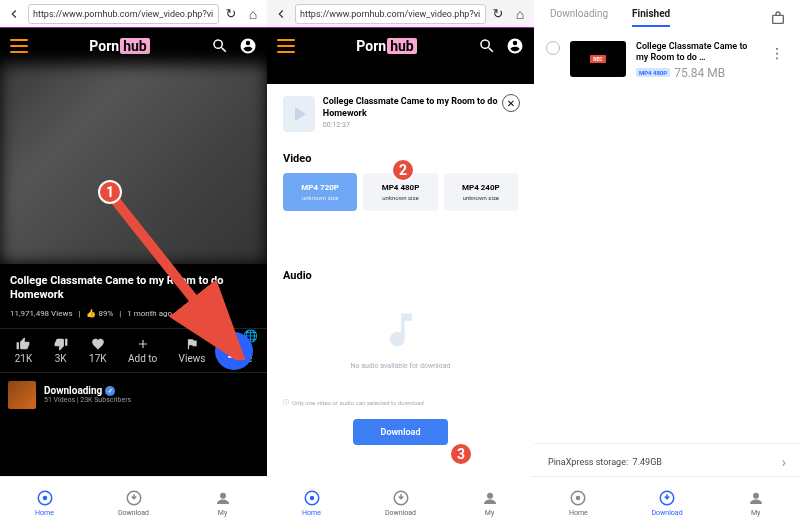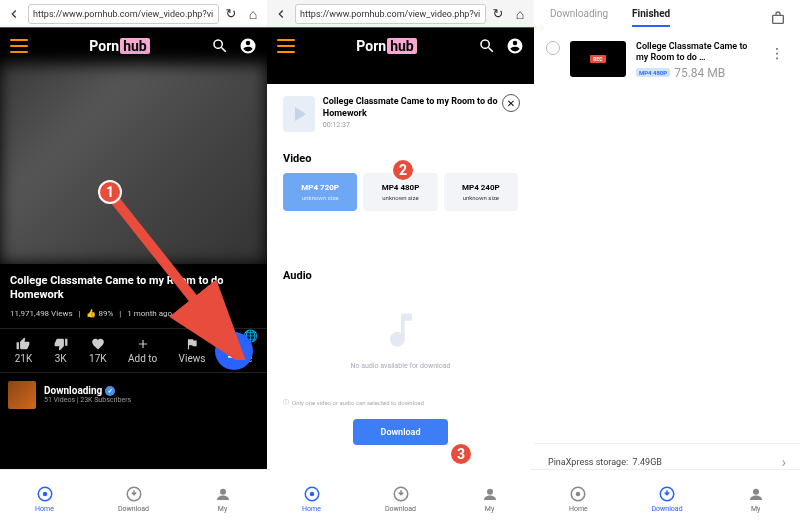--- a/index.html
+++ b/index.html
@@ -31,21 +31,21 @@
 .vid-act svg{width:14px;height:14px;fill:#ccc}
 .vid-act span{font-size:10px}
 .channel-row{display:flex;align-items:center;padding:8px;background:#000;color:#fff;gap:8px}
 .ch-avatar{width:28px;height:28px;background:linear-gradient(135deg,#8b4513,#d2691e);border-radius:2px}
 .ch-info .ch-name{font-size:10px;font-weight:700;display:flex;align-items:center;gap:3px}
 .ch-badge{width:10px;height:10px;background:#4a90e2;border-radius:50%;display:inline-flex;align-items:center;justify-content:center;color:#fff;font-size:6px}
 .ch-info .ch-sub{font-size:7px;color:#999}
 .dl-fab{position:absolute;right:14px;top:332px;width:38px;height:38px;background:#2962ff;border-radius:50%;display:flex;align-items:center;justify-content:center;cursor:pointer;z-index:5}
 .dl-fab svg{width:20px;height:20px;fill:#fff}
 .globe-icon{position:absolute;right:8px;top:328px;width:16px;height:16px;z-index:4;color:#fff;font-size:12px;display:flex;align-items:center;justify-content:center}
-.bottom-nav{position:absolute;bottom:0;left:0;right:0;height:59px;background:#fff;display:flex;border-top:1px solid #eee}
+.bottom-nav{position:absolute;bottom:0;left:0;right:0;height:52px;background:#fff;display:flex;border-top:1px solid #eee}
 .nav-item{flex:1;display:flex;flex-direction:column;align-items:center;justify-content:center;gap:2px;cursor:pointer}
 .nav-item svg{width:18px;height:18px}
 .nav-item span{font-size:7px;color:#666}
 .nav-item.active span{color:#2962ff}
 .callout{position:absolute;width:24px;height:24px;background:#e74c3c;border-radius:50%;display:flex;align-items:center;justify-content:center;color:#fff;font-weight:700;font-size:14px;z-index:10;border:2px solid #fff}
 .arrow-red{position:absolute;z-index:9}
 .dl-sheet{position:absolute;top:84px;left:4px;right:4px;bottom:48px;background:#fff;border-radius:10px 10px 0 0;padding:12px;z-index:3}
 .dl-close{position:absolute;top:10px;right:10px;width:18px;height:18px;border:1.5px solid #555;border-radius:50%;display:flex;align-items:center;justify-content:center;font-size:10px;cursor:pointer}
 .dl-hdr{display:flex;gap:8px;margin-bottom:20px}
 .dl-thumb{width:36px;height:36px;background:#e8eef5;border-radius:4px;display:flex;align-items:center;justify-content:center}

